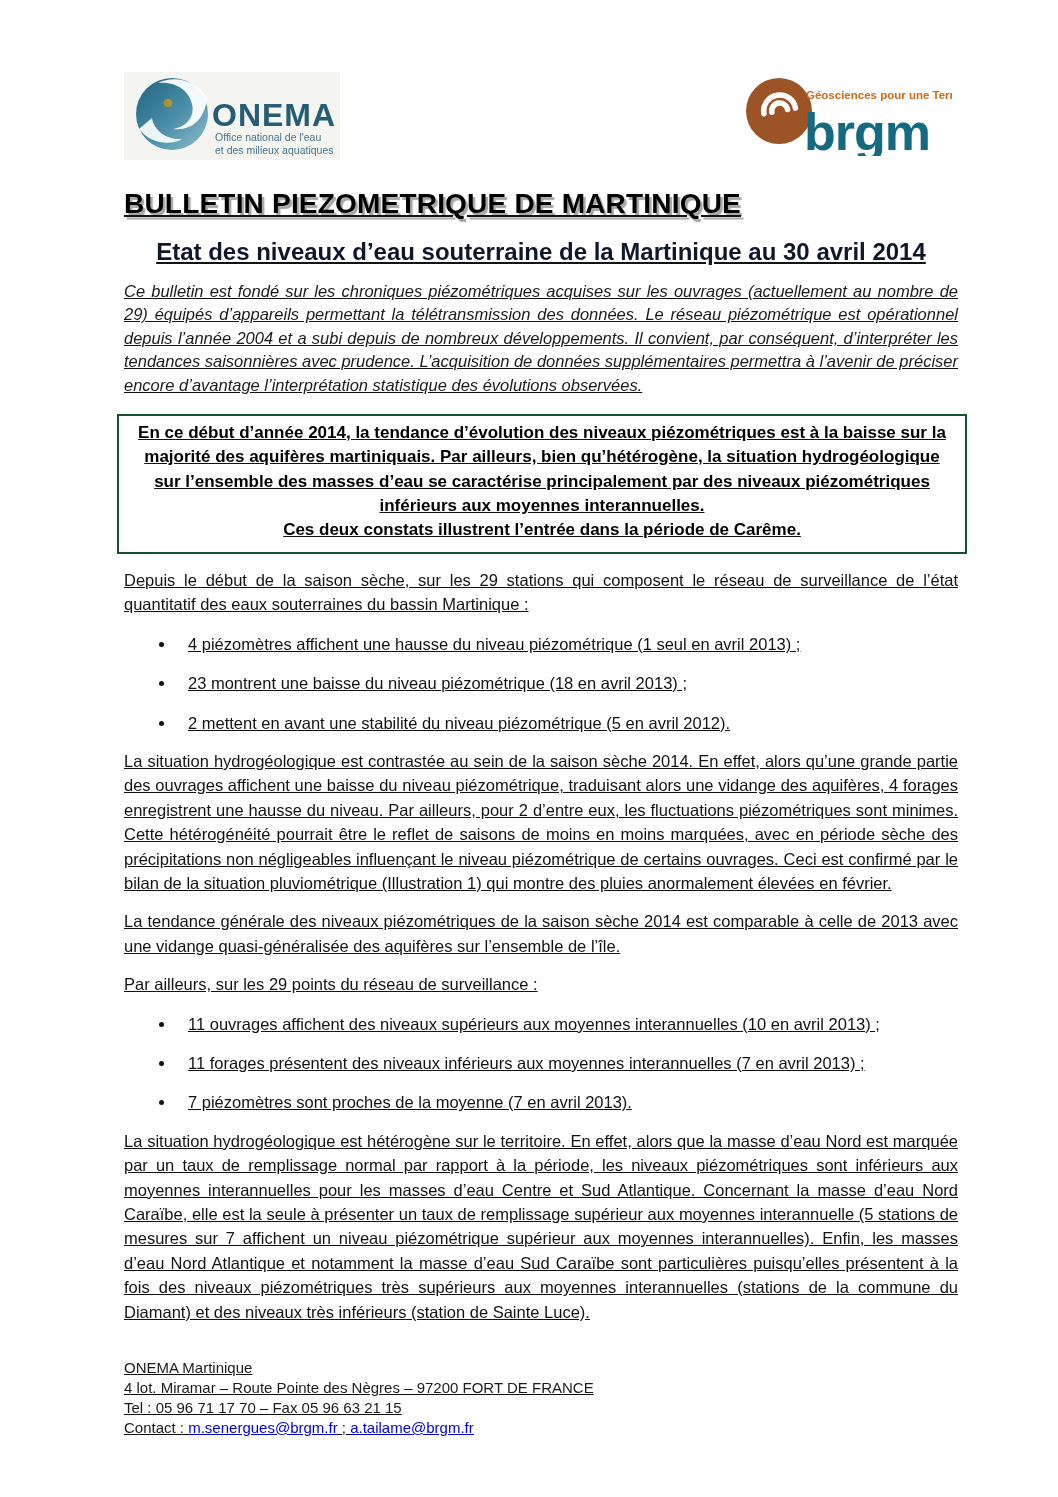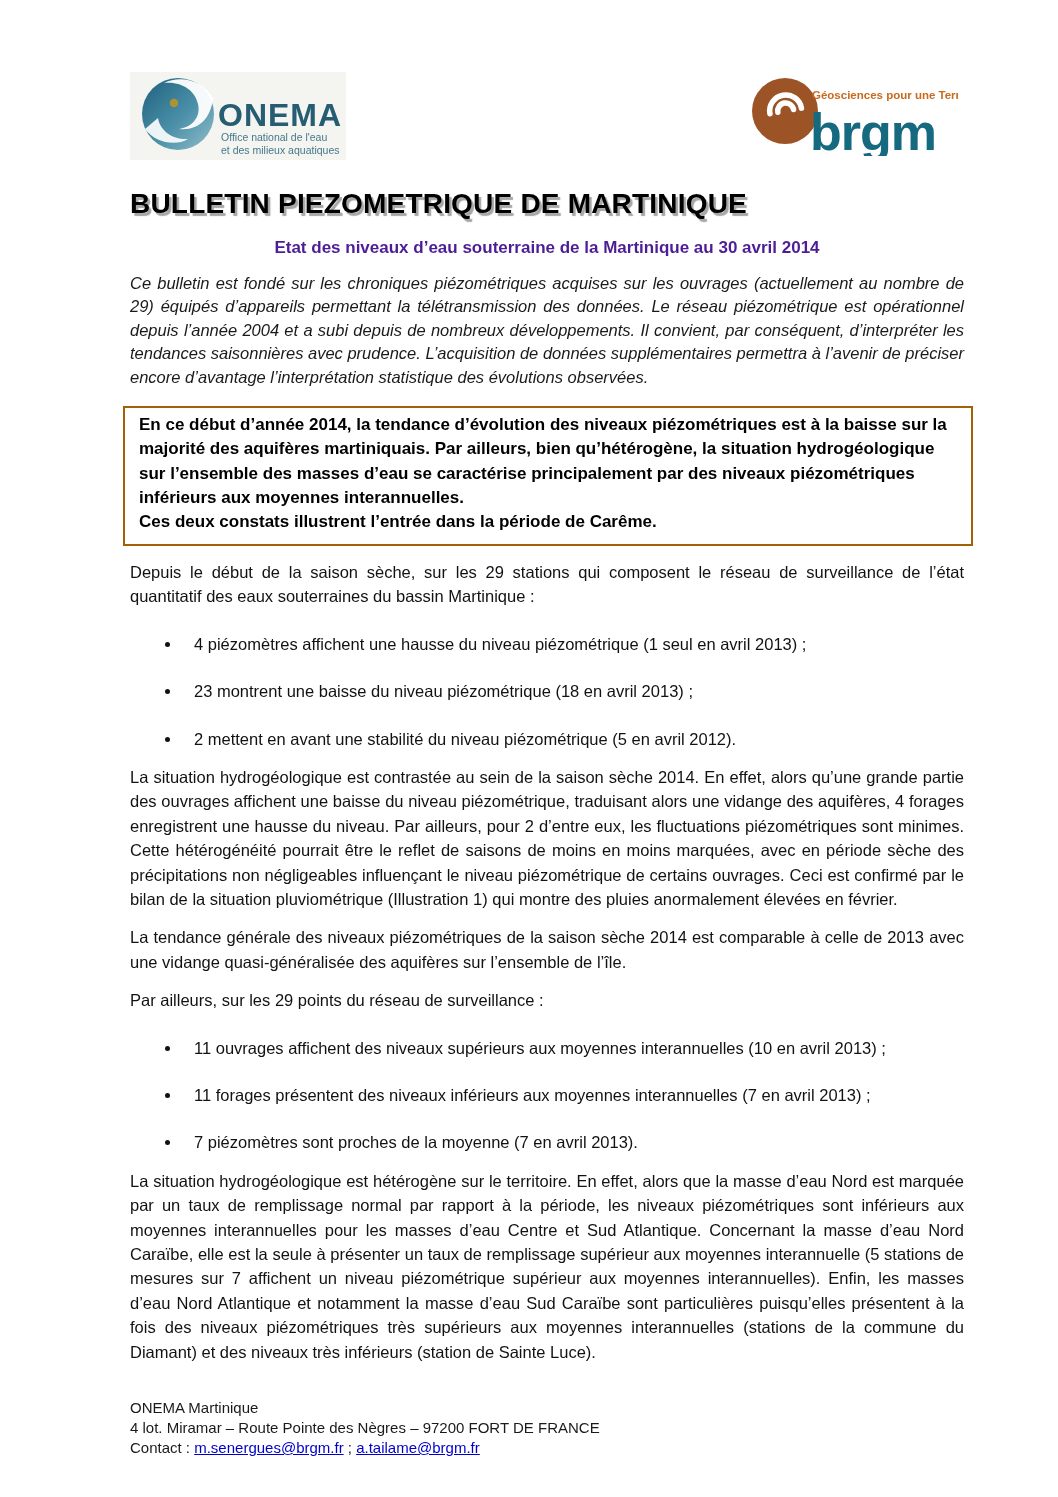--- a/index.html
+++ b/index.html
@@ -4,60 +4,60 @@
 <style>
   html, body { margin: 0; padding: 0; }
   body {
     width: 1058px; height: 1497px;
     background: #ffffff;
     overflow: hidden;
     font-family: "Liberation Sans", "DejaVu Sans", sans-serif;
     color: #121212;
     -webkit-font-smoothing: antialiased;
   }
-  .page { padding: 72px 0 0 6px; }
+  .page { padding: 72px 0 0 0; text-decoration: underline; }
   .content { width: 834px; margin: 0 auto 0 124px; }
 
   
   .logo-row { display: flex; justify-content: space-between; align-items: flex-start; height: 90px; }
   .logo-row svg text { font-family: "Liberation Sans", "DejaVu Sans", sans-serif; }
   .brgm-wrap { margin-top: 2px; margin-right: 6px; }
 
   
   .doc-title {
     margin-top: 26px;
     text-align: left;
     font-size: 28px; font-weight: bold;
     color: #000;
     text-shadow: 2.5px 2.5px 1px #a6a6a6;
     letter-spacing: 0.2px;
   }
   .doc-subtitle {
     margin-top: 18px;
     text-align: center;
-    font-size: 17px; font-weight: bold; color: #4c1d95;
+    font-size: 24px; font-weight: bold; color: #0f172a;
   }
 
   
   .intro {
     margin-top: 14px;
     font-style: italic;
     font-size: 16.5px;
     line-height: 1.42;
     text-align: justify;
     color: #1a1a1a;
   }
 
   
   .highlight-box {
     margin-top: 10px;
     margin-left: -7px; margin-right: -9px;
-    border: 2px solid #a16207;
+    border: 2px solid #14532d;
     padding: 5px 14px 9px 14px;
-    text-align: left;
+    text-align: center;
     font-weight: bold;
     font-size: 17px;
     line-height: 1.44;
     color: #000;
   }
   .highlight-box p { margin: 0; }
 
   
   .body-text p {
     margin: 14px 0 0 0;
@@ -66,21 +66,21 @@
     text-align: justify;
     color: #121212;
   }
   .body-text p.tight { margin-top: 0; }
   ul.doc-list {
     margin: 6px 0 0 0;
     padding-left: 52px;
     list-style: disc;
   }
   ul.doc-list li {
-    margin-top: 23px;
+    margin-top: 15px;
     padding-left: 12px;
     font-size: 16.5px;
     line-height: 1.48;
     color: #121212;
   }
   a.doc-link {
     color: #0000ee;
     font-weight: bold;
     text-decoration: underline;
     cursor: pointer;
@@ -173,17 +173,18 @@
         <li>7 piézomètres sont proches de la moyenne (7 en avril 2013).</li>
       </ul>
 
       <p>La situation hydrogéologique est hétérogène sur le territoire. En effet, alors que la masse d’eau Nord est marquée par un taux de remplissage normal par rapport à la période, les niveaux piézométriques sont inférieurs aux moyennes interannuelles pour les masses d’eau Centre et Sud Atlantique. Concernant la masse d’eau Nord Caraïbe, elle est la seule à présenter un taux de remplissage supérieur aux moyennes interannuelle (5 stations de mesures sur 7 affichent un niveau piézométrique supérieur aux moyennes interannuelles). Enfin, les masses d’eau Nord Atlantique et notamment la masse d’eau Sud Caraïbe sont particulières puisqu’elles présentent à la fois des niveaux piézométriques très supérieurs aux moyennes interannuelles (stations de la commune du Diamant) et des niveaux très inférieurs (station de Sainte Luce).</p>
 
     </div>
 
     <div class="footer">
       <div>ONEMA Martinique</div>
       <div>4 lot. Miramar – Route Pointe des Nègres – 97200 FORT DE FRANCE</div>
+      <div>Tel : 05 96 71 17 70 – Fax 05 96 63 21 15</div>
       <div><span>Contact : </span><a class="mail-link">m.senergues@brgm.fr</a><span> ; </span><a class="mail-link">a.tailame@brgm.fr</a></div>
     </div>
 
   </div>
 </div>
 
 </body></html>

